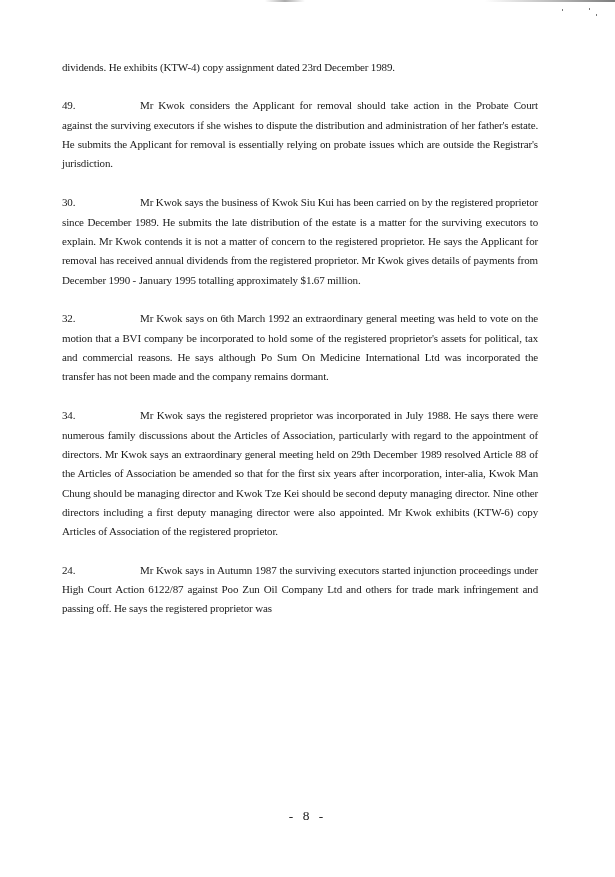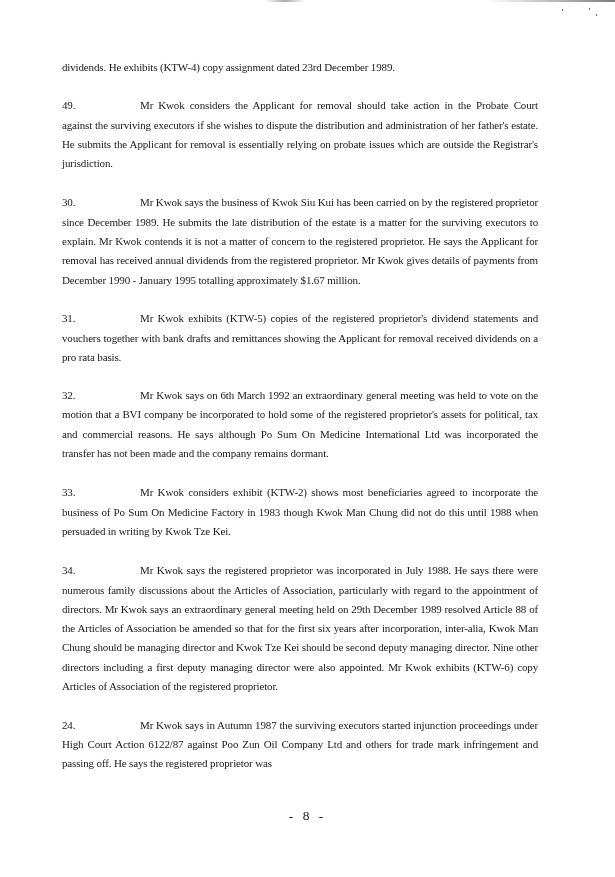--- a/index.html
+++ b/index.html
@@ -80,24 +80,22 @@
 <div class="speck" style="left:589px;top:8px;"></div>
 <div class="speck" style="left:596px;top:14px;"></div>
 
 <div class="page">
   <p class="para p-cont">dividends.  He exhibits (KTW-4) copy assignment dated 23rd December 1989.</p>
 
   <p class="para p29"><span class="num">49.</span><span>Mr Kwok considers the Applicant for removal should take action in the Probate Court against the surviving executors if she wishes to dispute the distribution and administration of her father's estate.  He submits the Applicant for removal is essentially relying on probate issues which are outside the Registrar's jurisdiction.</span></p>
 
   <p class="para p30"><span class="num">30.</span><span>Mr Kwok says the business of Kwok Siu Kui has been carried on by the registered proprietor since December 1989.  He submits the late distribution of the estate is a matter for the surviving executors to explain.  Mr Kwok contends it is not a matter of concern to the registered proprietor.  He says the Applicant for removal has received annual dividends from the registered proprietor.  Mr Kwok gives details of payments from December 1990 - January 1995 totalling approximately $1.67 million.</span></p>
 
-  <p class="para p31"><span class="num">31.</span><span>Mr Kwok exhibits (KTW-5) copies of the registered proprietor's dividend statements and vouchers together with bank drafts and remittances showing the Applicant for removal received dividends on a pro rata basis.</span></p>
 
   <p class="para p32"><span class="num">32.</span><span>Mr Kwok says on 6th March 1992 an extraordinary general meeting was held to vote on the motion that a BVI company be incorporated to hold some of the registered proprietor's assets for political, tax and commercial reasons.  He says although Po Sum On Medicine International Ltd was incorporated the transfer has not been made and the company remains dormant.</span></p>
 
-  <p class="para p33"><span class="num">33.</span><span>Mr Kwok considers exhibit (KTW-2) shows most beneficiaries agreed to incorporate the business of Po Sum On Medicine Factory in 1983 though Kwok Man Chung did not do this until 1988 when persuaded in writing by Kwok Tze Kei.</span></p>
 
   <p class="para p34"><span class="num">34.</span><span>Mr Kwok says the registered proprietor was incorporated in July 1988.  He says there were numerous family discussions about the Articles of Association, particularly with regard to the appointment of directors.  Mr Kwok says an extraordinary general meeting held on 29th December 1989 resolved Article 88 of the Articles of Association be amended so that for the first six years after incorporation, inter-alia, Kwok Man Chung should be managing director and Kwok Tze Kei should be second deputy managing director.  Nine other directors including a first deputy managing director were also appointed.  Mr Kwok exhibits (KTW-6) copy Articles of Association of the registered proprietor.</span></p>
 
   <p class="para p35"><span class="num">24.</span><span>Mr Kwok says in Autumn 1987 the surviving executors started  injunction proceedings under High Court Action 6122/87 against Poo Zun Oil Company Ltd and others for trade mark infringement and passing off.  He says the registered proprietor was</span></p>
 </div>
 
 <div class="page-number">- 8 -</div>
 
 </body></html>

